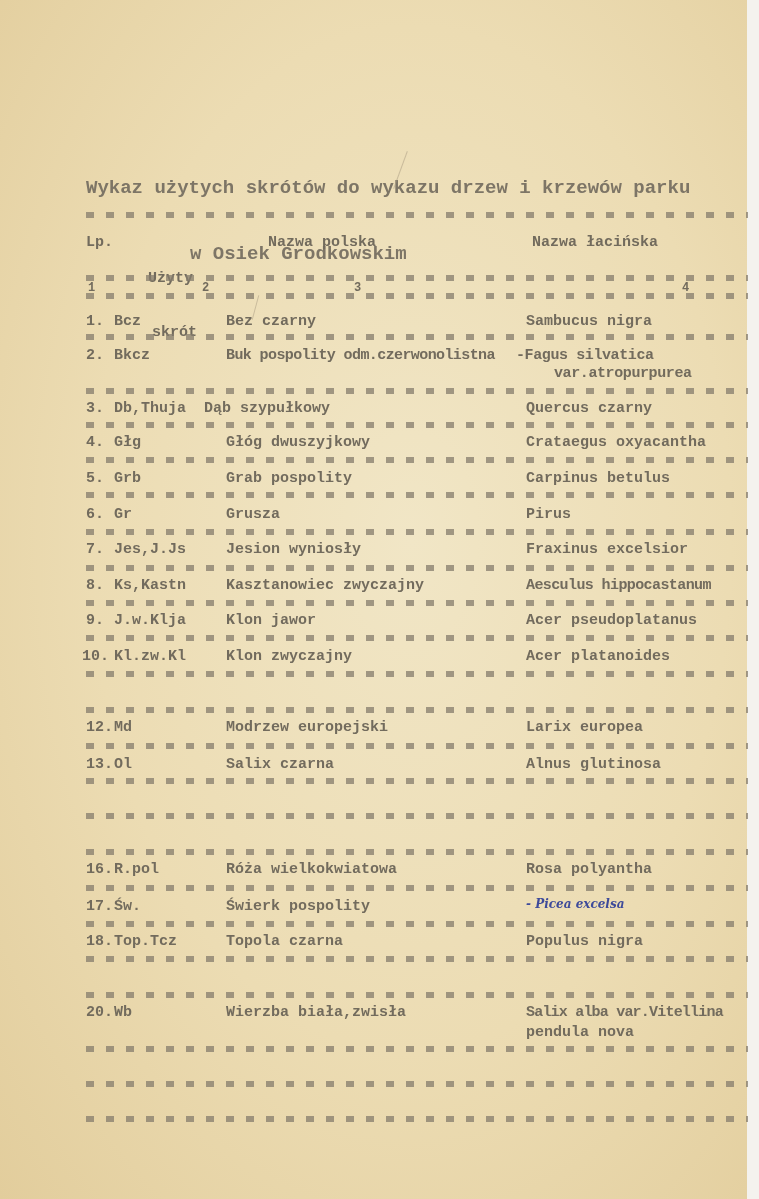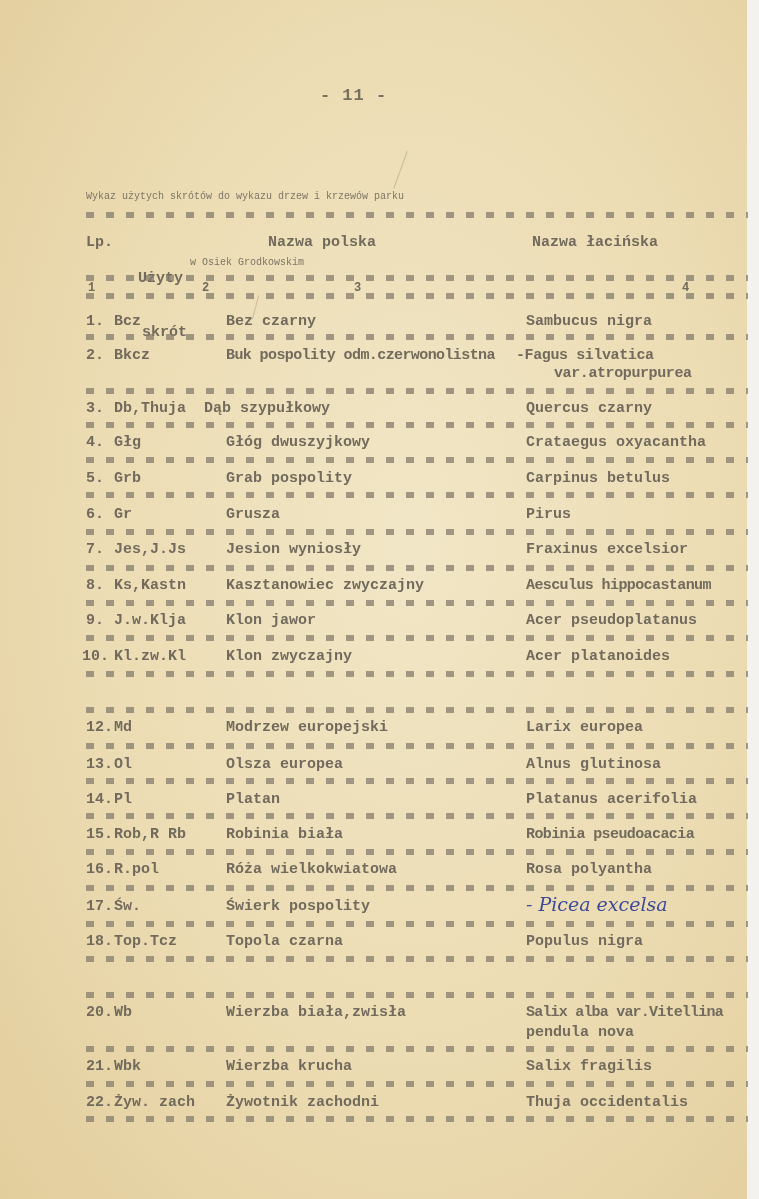--- a/index.html
+++ b/index.html
@@ -22,22 +22,22 @@
       text-align: center;
       font-size: 17px;
       font-weight: bold;
       color: #77705f;
       letter-spacing: 1px;
       padding-right: 40px;
       box-sizing: border-box;
     }
     .title {
       position: absolute;
-      left: 86px; top: 142px;
-      font-size: 10px; font-weight: normal;
+      left: 86px; top: 133px;
+      font-size: 19px; font-weight: bold;
       color: #7d7566;
       line-height: 22px;
       white-space: pre;
     }
     .title .l2 { padding-left: 104px; }
     .dashes {
       position: absolute;
       left: 86px; width: 662px;
       height: 6px;
       background-image: repeating-linear-gradient(90deg, #857c6c 0 8px, transparent 8px 20px);
@@ -54,46 +54,45 @@
       white-space: pre;
     }
     .row span { position: absolute; top: 0; }
     .c1 { left: 0; }
     .c2 { left: 28px; }
     .c3 { left: 140px; }
     .c4 { left: 440px; }
     .handwritten {
       font-family: "DejaVu Serif", serif;
       font-style: italic;
-      font-weight: normal;
+      font-weight: bold;
       color: #3d4a9a;
-      font-size: 19px;
+      font-size: 12px;
     }
     .colnums span { font-size: 12px; top: -2px; }
     .pencil {
       position: absolute;
       width: 1px; background: #a89a80; opacity: .5;
     }
   </style>
 </head>
 <body>
 
 <div class="page">
 
-  <div class="page-number">- 11 -</div>
 
   <div class="title">
     <div>Wykaz użytych skrótów do wykazu drzew i krzewów parku</div>
     <div class="l2">w Osiek Grodkowskim</div>
   </div>
 
   <div class="dashes" style="top:212px"></div>
   <div class="row" style="top:234px">
     <span class="c1">Lp.</span>
-    <span style="left:52px">
+    <span style="left:62px">
       <div>Użyty</div>
       <div style="padding-left:4px">skrót</div>
     </span>
     <span style="left:182px">Nazwa polska</span>
     <span style="left:446px">Nazwa łacińska</span>
   </div>
   <div class="dashes" style="top:275px"></div>
   <div class="row colnums" style="top:281px">
     <span style="left:2px">1</span>
     <span style="left:116px">2</span>
@@ -154,32 +153,26 @@
   <div class="dashes" style="top:671px"></div>
 
   <div class="dashes" style="top:707px"></div>
 
   <div class="row" style="top:719px">
     <span class="c1">12.</span><span class="c2">Md</span><span class="c3">Modrzew europejski</span><span class="c4">Larix europea</span>
   </div>
   <div class="dashes" style="top:743px"></div>
 
   <div class="row" style="top:756px">
-    <span class="c1">13.</span><span class="c2">Ol</span><span class="c3">Olsza europea</span><span class="c4">Alnus glutinosa</span>
+    <span class="c1">13.</span><span class="c2">Ol</span><span class="c3">Salix czarna</span><span class="c4">Alnus glutinosa</span>
   </div>
   <div class="dashes" style="top:778px"></div>
 
-  <div class="row" style="top:791px">
-    <span class="c1">14.</span><span class="c2">Pl</span><span class="c3">Platan</span><span class="c4">Platanus acerifolia</span>
-  </div>
   <div class="dashes" style="top:813px"></div>
 
-  <div class="row" style="top:826px">
-    <span class="c1">15.</span><span class="c2">Rob,R Rb</span><span class="c3">Robinia biała</span><span class="c4" style="letter-spacing:-0.6px">Robinia pseudoacacia</span>
-  </div>
   <div class="dashes" style="top:849px"></div>
 
   <div class="row" style="top:861px">
     <span class="c1">16.</span><span class="c2">R.pol</span><span class="c3">Róża wielkokwiatowa</span><span class="c4">Rosa polyantha</span>
   </div>
   <div class="dashes" style="top:885px"></div>
 
   <div class="row" style="top:898px">
     <span class="c1">17.</span><span class="c2">Św.</span><span class="c3">Świerk pospolity</span><span class="c4 handwritten" style="top:-3px">- Picea excelsa</span>
   </div>
@@ -191,25 +184,19 @@
   <div class="dashes" style="top:956px"></div>
 
   <div class="dashes" style="top:992px"></div>
 
   <div class="row" style="top:1004px">
     <span class="c1">20.</span><span class="c2">Wb</span><span class="c3">Wierzba biała,zwisła</span><span class="c4" style="letter-spacing:-0.8px">Salix alba var.Vitellina</span>
     <span class="c4" style="top:20px">pendula nova</span>
   </div>
   <div class="dashes" style="top:1046px"></div>
 
-  <div class="row" style="top:1058px">
-    <span class="c1">21.</span><span class="c2">Wbk</span><span class="c3">Wierzba krucha</span><span class="c4">Salix fragilis</span>
-  </div>
   <div class="dashes" style="top:1081px"></div>
 
-  <div class="row" style="top:1094px">
-    <span class="c1">22.</span><span class="c2">Żyw. zach</span><span class="c3">Żywotnik zachodni</span><span class="c4">Thuja occidentalis</span>
-  </div>
   <div class="dashes" style="top:1116px"></div>
 
   <div class="pencil" style="left:400px;top:150px;height:40px;transform:rotate(20deg)"></div>
   <div class="pencil" style="left:255px;top:295px;height:25px;transform:rotate(15deg)"></div>
 </div>
 
 </body></html>

